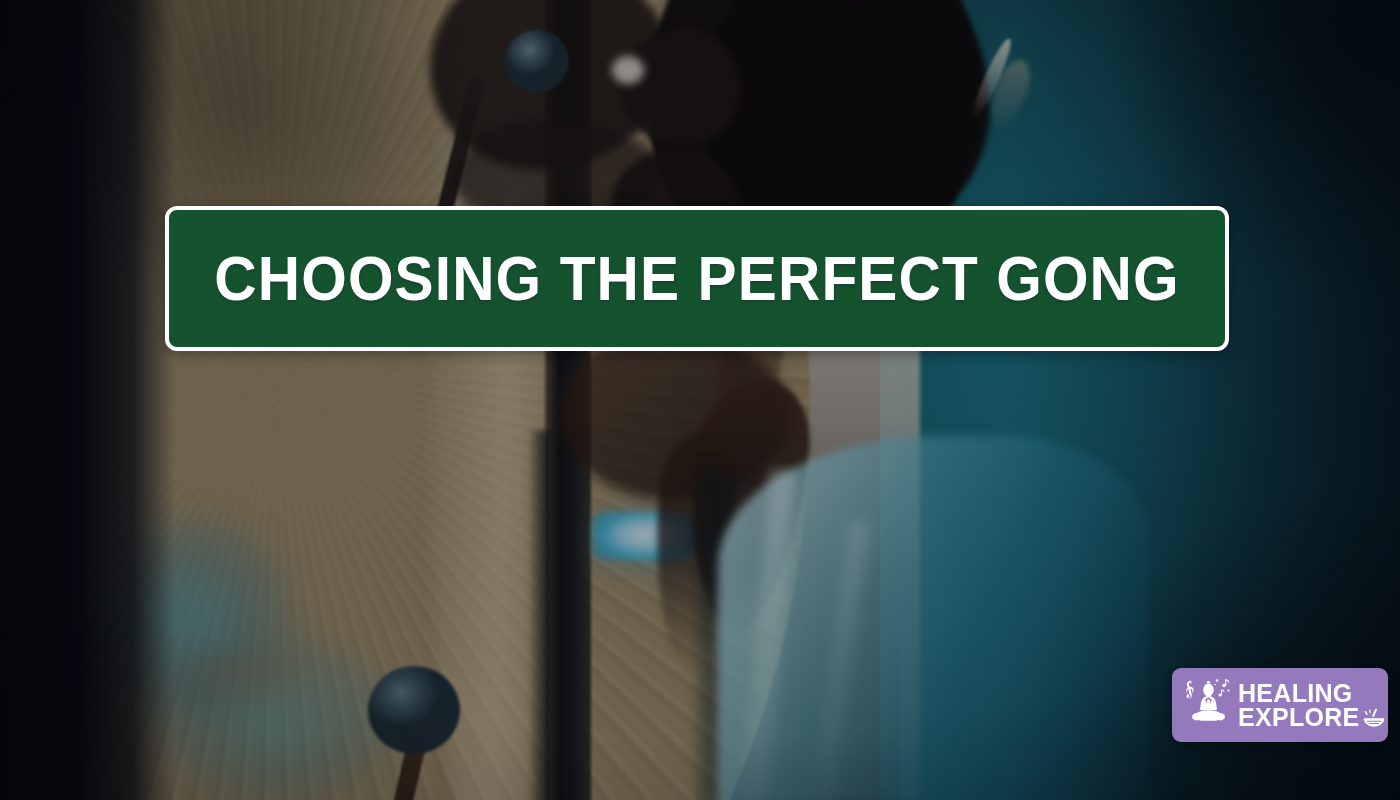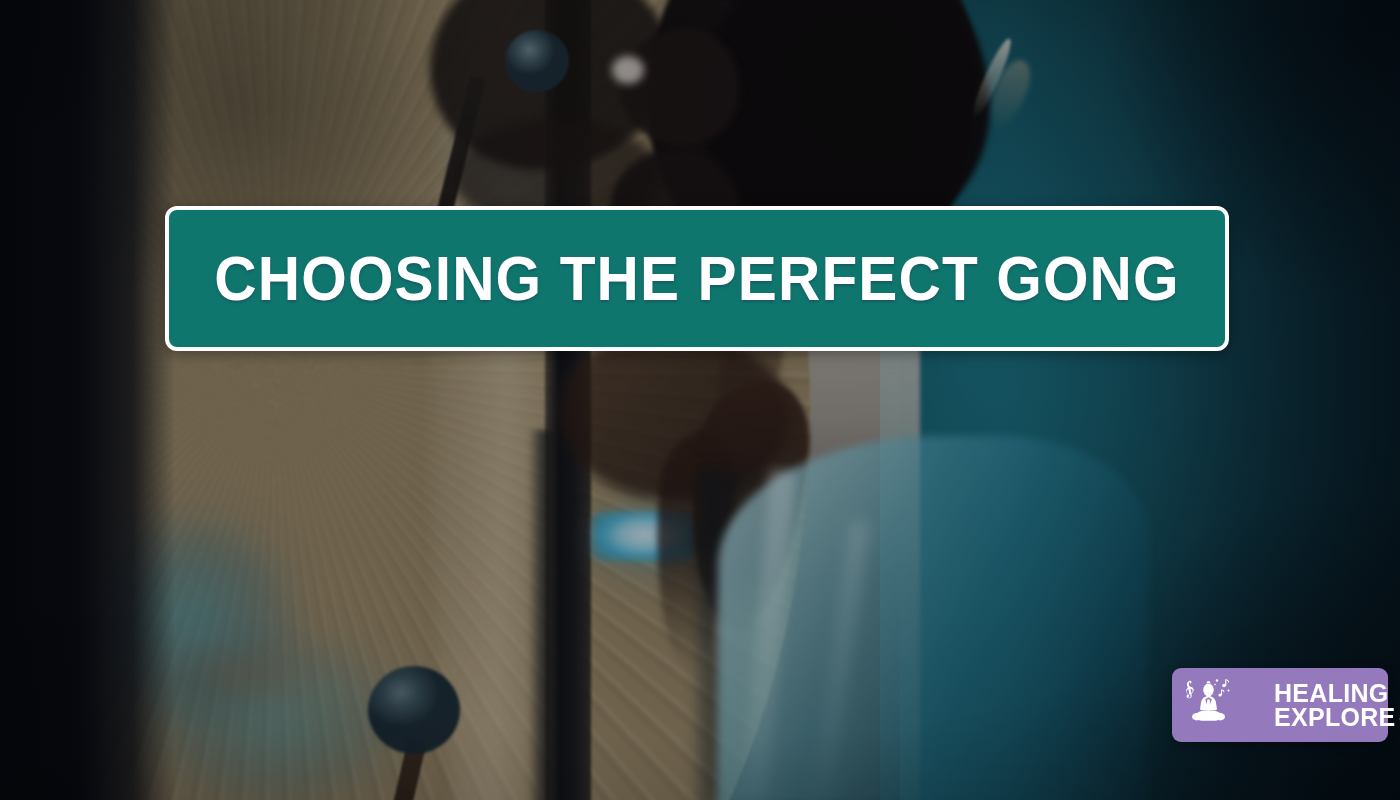--- a/index.html
+++ b/index.html
@@ -419,21 +419,21 @@
   .content {
     position:absolute; inset:0;
     display:flex; flex-direction:column;
     align-items:center; justify-content:flex-start;
   }
 
   #title-banner {
     position:absolute;
     left:165px; top:206px;
     width:1064px; height:145px;
-    background:#0f766e;
+    background:#14532d;
     border:4px solid #ffffff;
     border-radius:12px;
     display:flex; align-items:center; justify-content:center;
     box-shadow:0 3px 14px rgba(0,0,0,0.35);
   }
   #title-text {
     color:#ffffff;
     font-size:63px;
     font-weight:bold;
     letter-spacing:1.2px;
@@ -459,21 +459,20 @@
   
   #logo-badge {
     position:absolute;
     left:1172px; top:668px;
     width:216px; height:74px;
     background:#9479bc;
     border-radius:9px;
     display:flex; align-items:center;
     padding:0 11px 0 9px;
     box-shadow:0 3px 10px rgba(0,0,0,0.30);
-    gap:36px;
   }
   #logo-mark { width:54px; height:56px; flex:0 0 auto; }
   #logo-words {
     display:flex; flex-direction:column;
     justify-content:center;
     margin-left:3px;
     color:#ffffff;
     font-weight:bold;
     line-height:0.97;
   }

